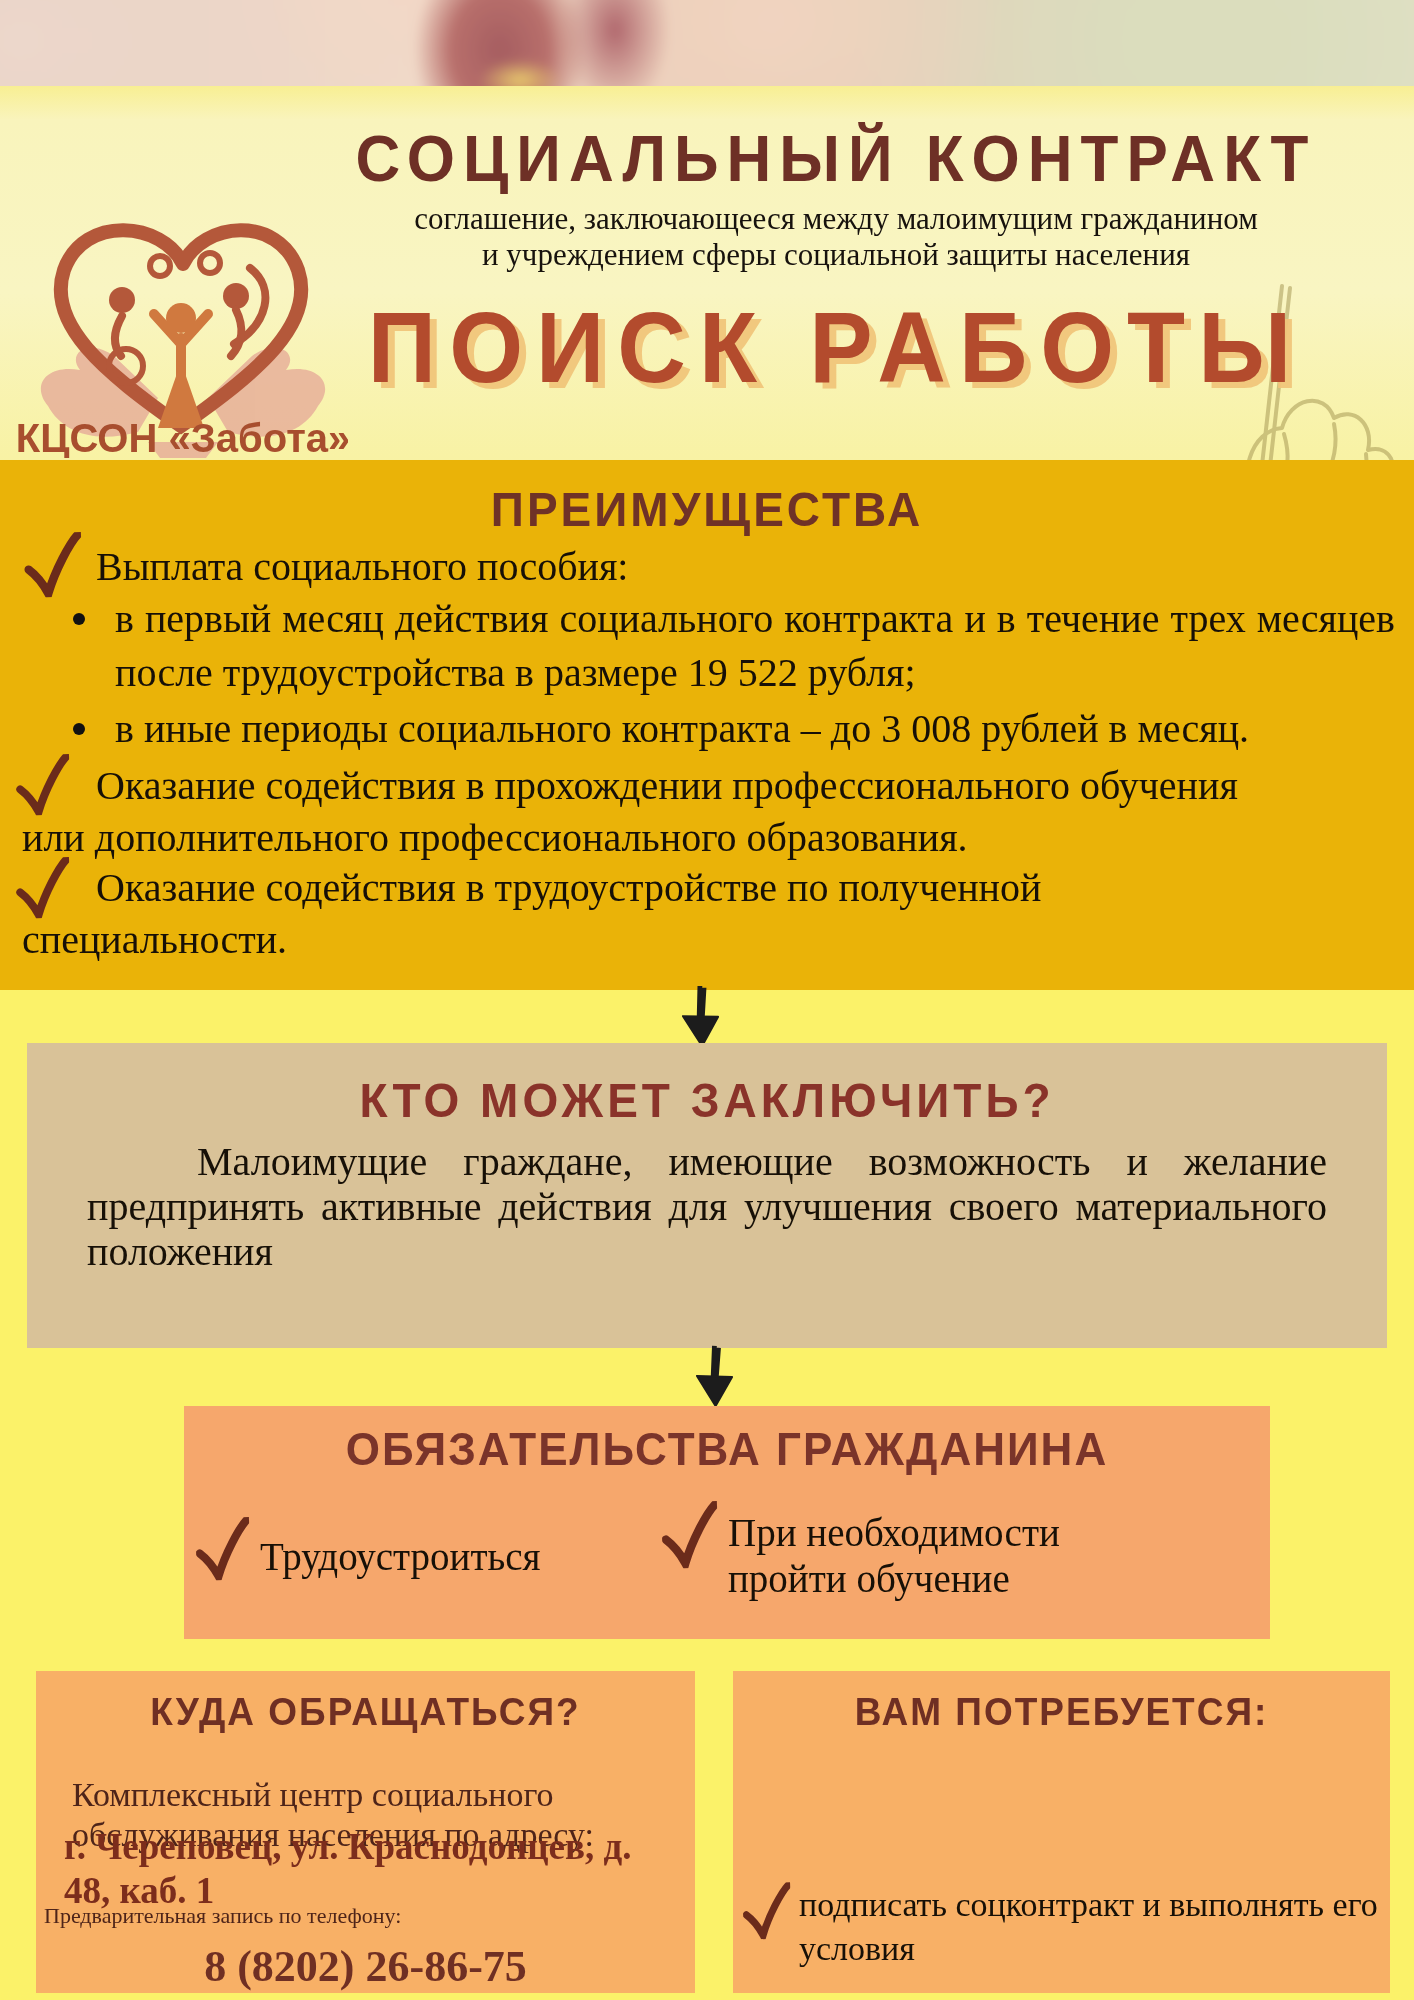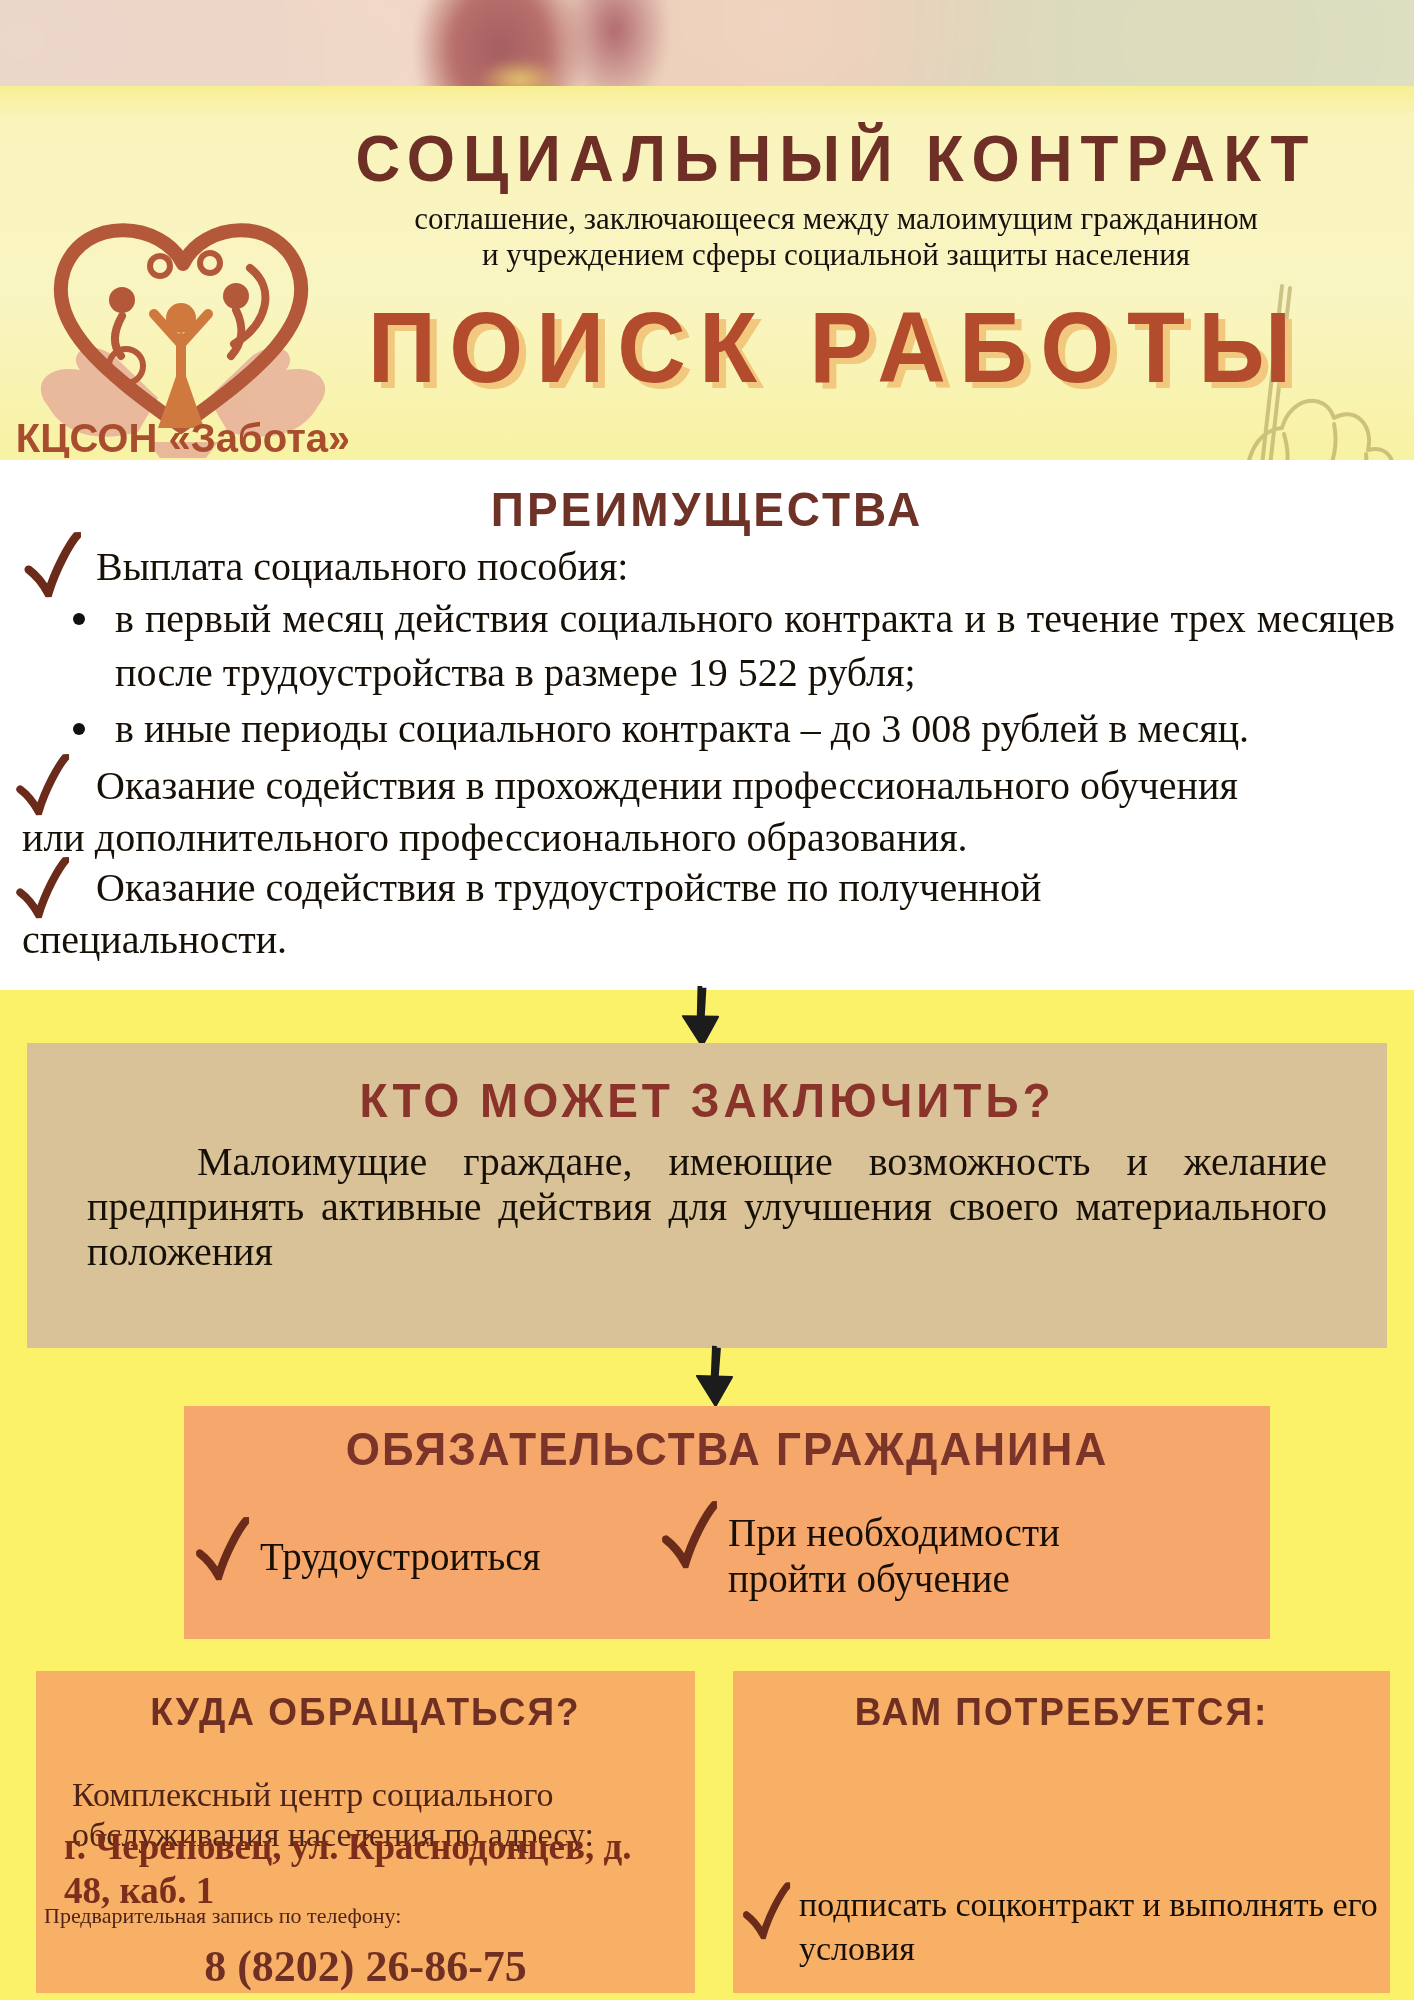--- a/index.html
+++ b/index.html
@@ -43,21 +43,21 @@
     font-family:"Liberation Sans","DejaVu Sans",sans-serif;
     font-weight:700;font-size:95px;letter-spacing:13px;color:#b34b2d;
     text-shadow:7px 6px 0 rgba(240,197,122,.95);
     transform:scaleY(1.05);white-space:nowrap;
   }
   
   .logo{position:absolute;left:18px;top:120px;width:330px;height:252px;}
   
   .watermark{position:absolute;left:952px;top:192px;width:462px;height:492px;opacity:.5;pointer-events:none;}
   
-  .advantages{position:absolute;left:0;top:460px;width:1414px;height:530px;background:#ffffff;}
+  .advantages{position:absolute;left:0;top:460px;width:1414px;height:530px;background:#eab308;}
   .h2{
     margin:0;text-align:center;
     font-family:"Liberation Sans","DejaVu Sans",sans-serif;
     font-weight:700;letter-spacing:3px;transform:scaleY(1.05);
   }
   .adv-title{position:absolute;left:0;width:100%;top:22px;font-size:46px;color:#6f3227;}
   .checkline{position:absolute;left:24px;top:73px;display:flex;align-items:flex-start;}
   .checkline .ck{flex:0 0 auto;}
   .checkline .txt{font-size:40px;line-height:56px;color:#171007;padding-left:14px;padding-top:6px;}
   .adv-bullets{position:absolute;left:60px;top:132px;width:1280px;margin:0;padding:0 0 0 55px;list-style:none;}

